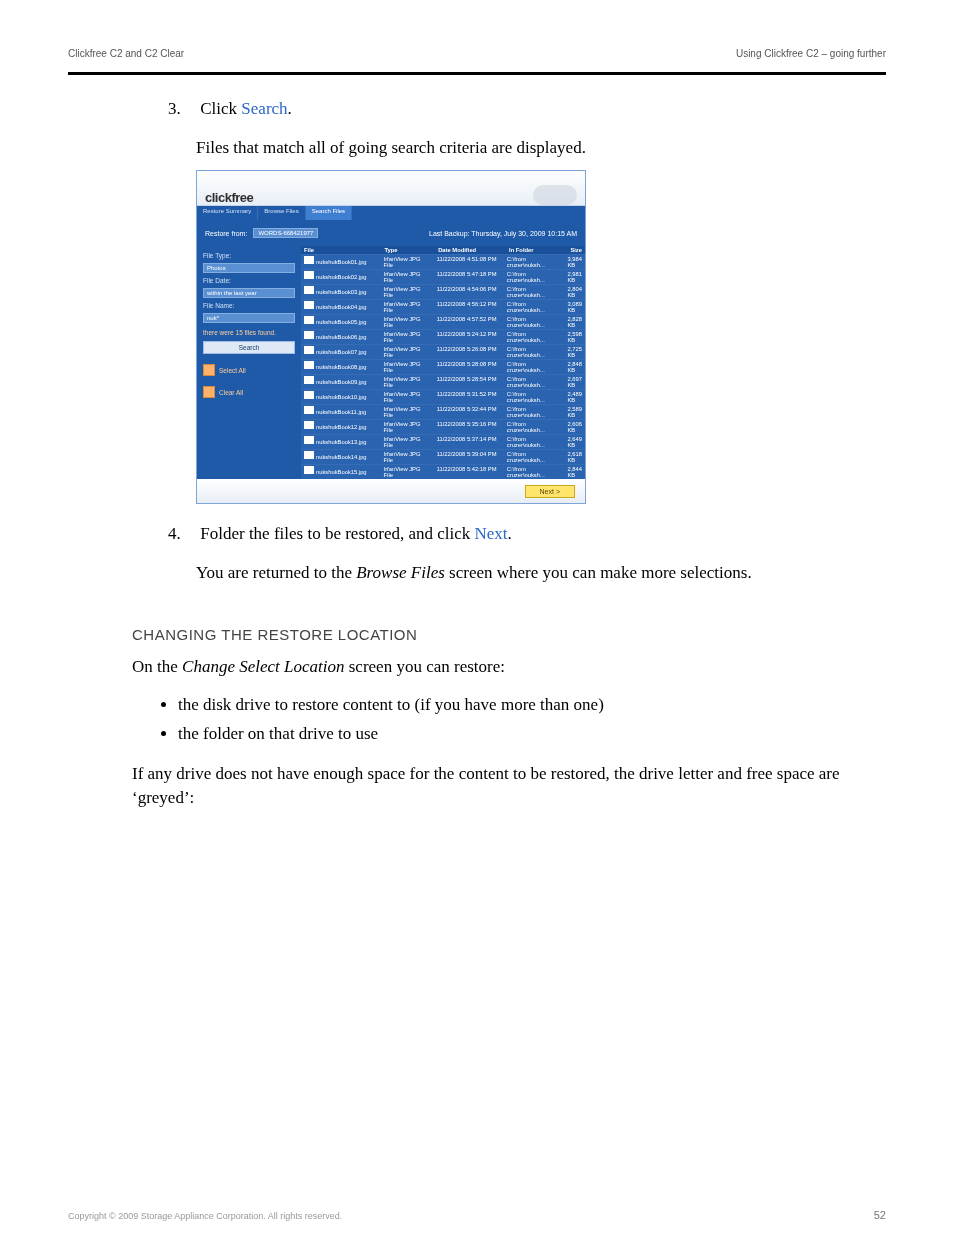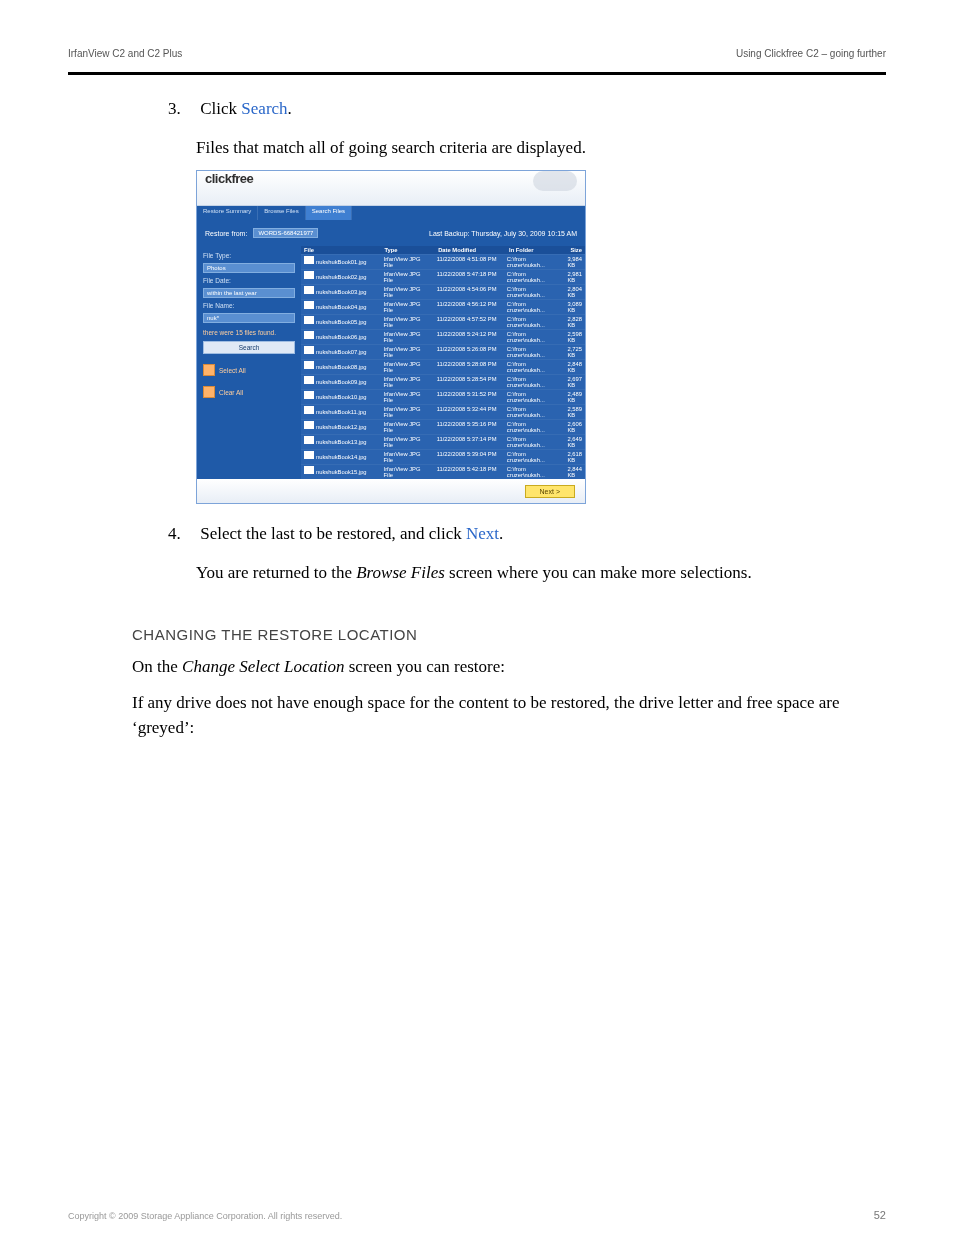--- a/index.html
+++ b/index.html
@@ -13,21 +13,21 @@
   .indent-para{margin:10px 0 10px 128px;font-size:17px;line-height:1.45}
   .link-like{color:#2a67c9}
   .smallcaps{font-style:italic}
   .body-block{margin-left:64px}
   .body-para{margin:12px 0;font-size:17px;line-height:1.45}
   .sub-head{margin:40px 0 8px 64px;font-size:15px;letter-spacing:.5px;font-family:Arial,Helvetica,sans-serif;color:#444}
   ul.bullets{margin:6px 0 14px 110px;padding:0;font-size:17px;line-height:1.6}
   ul.bullets li{margin:2px 0;list-style:disc}
   
   .shot{width:388px;margin:10px 0 18px 128px;border:1px solid #7da4d9;background:#fff;font-family:Verdana,Arial,sans-serif;font-size:7px;color:#143a6a}
-  .shot-top{height:34px;background:linear-gradient(#fff,#e8eef6);border-bottom:1px solid #c4d3e6;display:flex;align-items:flex-start;padding:0 8px;justify-content:space-between}
+  .shot-top{height:34px;background:linear-gradient(#fff,#e8eef6);border-bottom:1px solid #c4d3e6;display:flex;align-items:flex-end;padding:0 8px;justify-content:space-between}
   .shot-logo{font-weight:bold;font-size:13px;color:#2f2f2f;letter-spacing:-.5px}
   .shot-logo b{color:#2f2f2f}
   .shot-tabs{height:14px;background:#1f5aa8;display:flex;align-items:stretch;font-size:6px}
   .shot-tab{padding:2px 6px;color:#cfe0f5;border-right:1px solid #3a6fb5}
   .shot-tab.active{background:#3f7fd1;color:#fff}
   .shot-toolbar{height:26px;background:#1f5aa8;color:#fff;display:flex;align-items:center;padding:0 8px;gap:6px;font-size:7px}
   .shot-toolbar .dd{background:#5a8fd1;border:1px solid #82aee0;padding:1px 4px;color:#fff;font-size:6px}
   .shot-body{display:flex;background:#1f5aa8;min-height:200px}
   .shot-side{width:92px;padding:6px;color:#fff;font-size:6.5px;display:flex;flex-direction:column;gap:4px}
   .shot-side .lbl{color:#cfe0f5}
@@ -46,21 +46,21 @@
   .shot-next{background:#ffe56b;border:1px solid #c9aa1f;color:#5a4600;font-size:7px;padding:2px 14px}
   .shot-cloud{width:44px;height:20px;background:#cfd6df;border-radius:10px;opacity:.6}
   .page-num{position:absolute;right:68px;bottom:14px;font-size:11px;color:#777;font-family:Arial,Helvetica,sans-serif}
   .copyright{position:absolute;left:68px;bottom:14px;font-size:9px;color:#999;font-family:Arial,Helvetica,sans-serif}
 </style>
 </head>
 <body>
 <div class="page">
 
   <div class="header-band">
-    <span class="header-title">IrfanView C2 and C2 Plus</span>
+    <span class="header-title">Clickfree C2 and C2 Clear</span>
     <span class="header-sub">Using Clickfree C2 – going further</span>
   </div>
 
   <ol class="steps">
     <li>
       <span class="num">3.</span>
       <span>Click </span>
       <span class="link-like">Search</span><span>.</span>
     </li>
   </ol>
@@ -218,39 +218,43 @@
       </div>
     </div>
     <div class="shot-footer">
       <div class="shot-next">Next &gt;</div>
     </div>
   </div>
 
   <ol class="steps">
     <li>
       <span class="num">4.</span>
-      <span>Select the last to be restored, and click </span>
+      <span>Folder the files to be restored, and click </span>
       <span class="link-like">Next</span><span>.</span>
     </li>
   </ol>
   <p class="indent-para">
     <span>You are returned to the </span>
     <span class="smallcaps">Browse Files</span>
     <span> screen where you can make more selections.</span>
   </p>
 
 
   <div class="sub-head">CHANGING THE RESTORE LOCATION</div>
 
   <div class="body-block">
     <p class="body-para">
       <span>On the </span>
       <span class="smallcaps">Change Select Location</span>
       <span> screen you can restore:</span>
     </p>
   </div>
+  <ul class="bullets">
+    <li>the disk drive to restore content to (if you have more than one)</li>
+    <li>the folder on that drive to use</li>
+  </ul>
   <div class="body-block">
     <p class="body-para">If any drive does not have enough space for the content to be restored, the drive letter and free space are ‘greyed’:</p>
   </div>
 
   <div class="copyright">Copyright © 2009 Storage Appliance Corporation. All rights reserved.</div>
   <div class="page-num">52</div>
 </div>
 
 </body></html>

